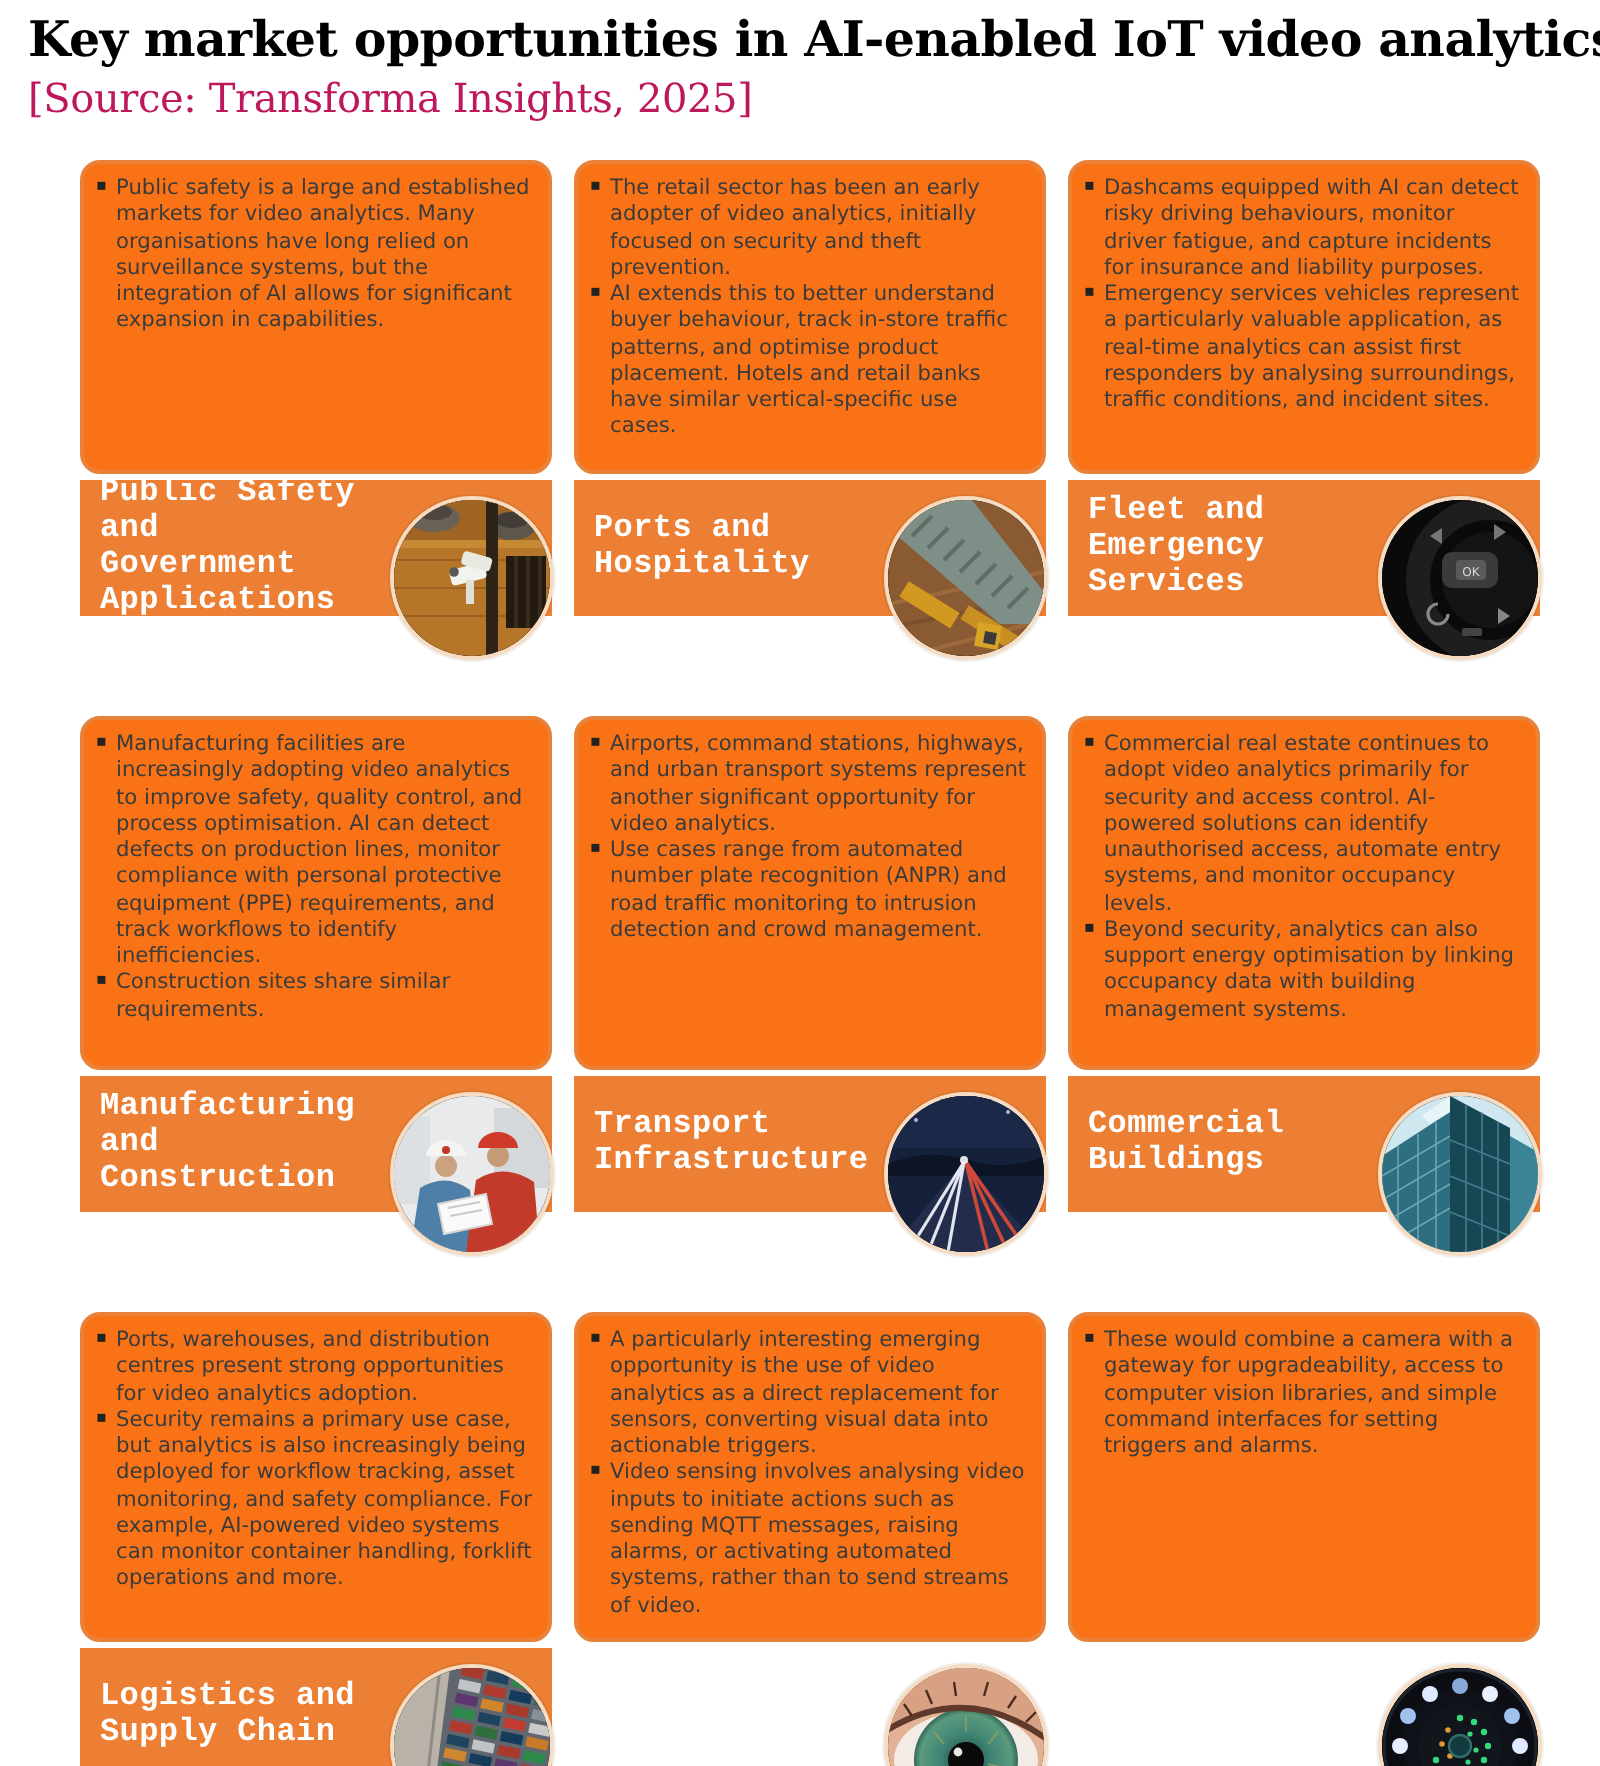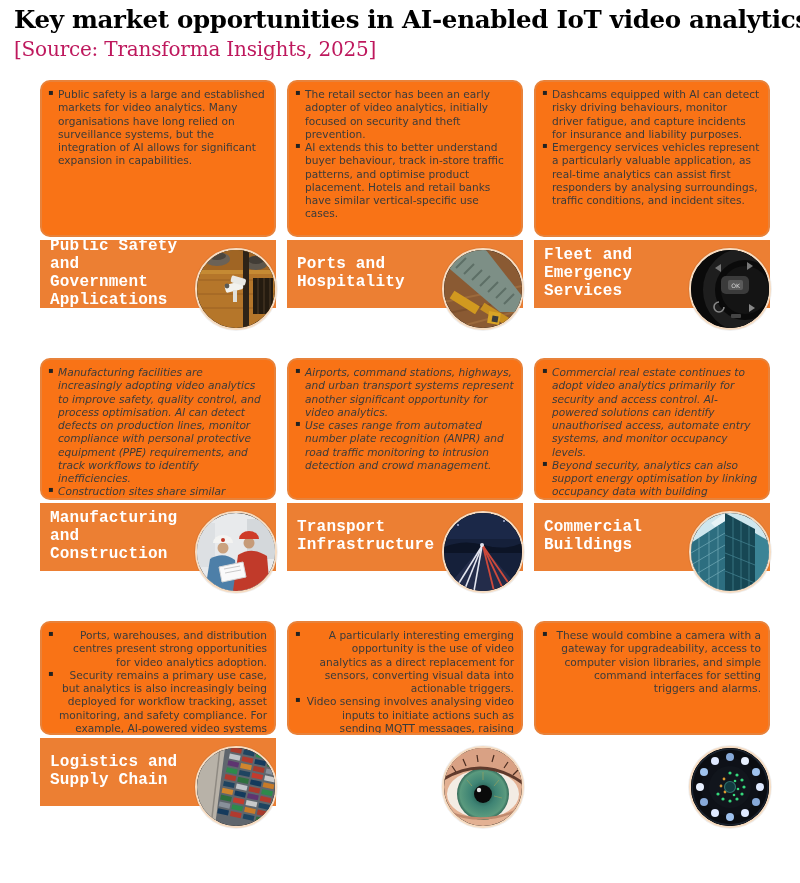--- a/index.html
+++ b/index.html
@@ -11,22 +11,22 @@
   .source{font-family:"DejaVu Serif",serif;font-weight:400;font-size:20px;color:#be185d;
           margin:3px 0 0 0;letter-spacing:-0.2px;}
 
   .grid{display:grid;grid-template-columns:repeat(3,236px);column-gap:11px;row-gap:50px;
         margin:19px 0 0 40px;}
 
   .card{position:relative;width:236px;}
   .card-body{box-sizing:border-box;border:2px solid #e8823a;border-radius:10px;background:#f97316;
              padding:6px 7px 4px 7px;overflow:hidden;}
   .r1 .card-body{height:157px;}
-  .r2 .card-body{height:142px;font-style:italic;}
-  .r3 .card-body{height:114px;text-align:right;}
+  .r2 .card-body{height:177px;}
+  .r3 .card-body{height:165px;}
 
   .bullets{margin:0;padding:0;list-style:none;font-size:10.6px;line-height:1.25;color:#3b3b3b;
            font-family:"DejaVu Sans","Liberation Sans",sans-serif;}
   .bullets li{position:relative;padding-left:9px;}
   .bullets li::before{content:"▪";position:absolute;left:-1px;top:0;font-size:8px;color:#222;}
 
   .banner{margin-top:3px;height:68px;background:#ec7f33;box-sizing:border-box;
           display:flex;align-items:center;padding:4px 80px 4px 10px;}
   .banner span{font-family:Liberation Mono, monospace;font-weight:600;font-size:16px;line-height:1.12;
                color:#ffffff;white-space:pre-line;letter-spacing:0.2px;}

